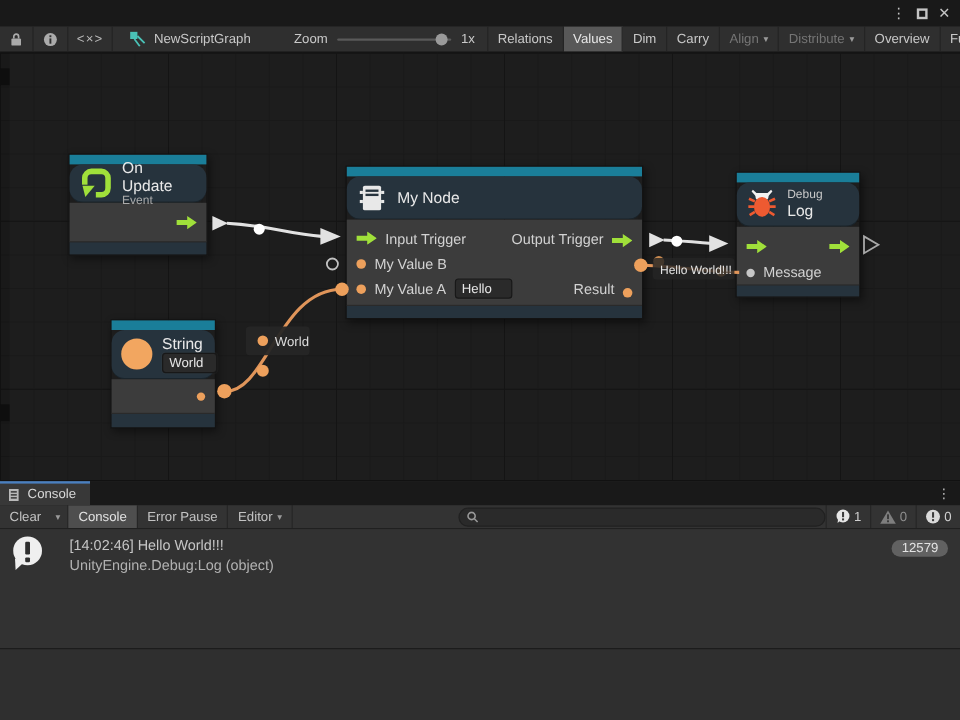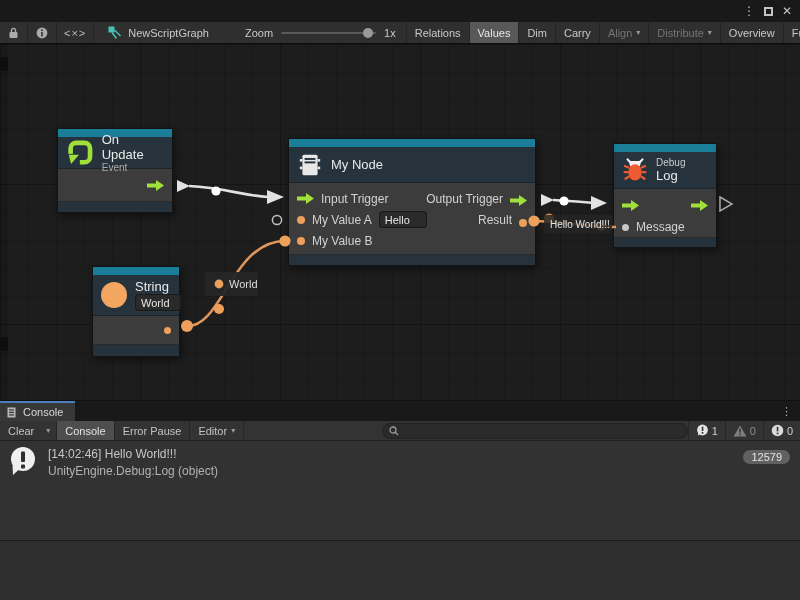--- a/index.html
+++ b/index.html
@@ -40,21 +40,21 @@
       linear-gradient(#141414 1px, transparent 1px),
       linear-gradient(90deg,#141414 1px, transparent 1px),
       linear-gradient(#191919 1px, transparent 1px),
       linear-gradient(90deg,#191919 1px, transparent 1px);
     background-size:140px 140px,140px 140px,28px 28px,28px 28px; }
   .edge-strip { position:absolute; left:0; top:0; width:8px; height:356px; background:rgba(0,0,0,0.12); }
   .edge-mark { position:absolute; left:0; width:8px; height:14px; background:#0E0E0E; }
 
   .node { position:absolute; border:1px solid #131313; box-shadow:2px 3px 7px rgba(0,0,0,0.45); font-size:12px; }
   .accent { height:8px; background:#1A7E99; }
-  .nheader { background:#26333D; display:flex; align-items:center; padding:0 8px; gap:8px; border-bottom:1px solid #1A242B; }
+  .nheader { background:#26333D; display:flex; align-items:center; padding:0 8px; gap:8px; border-bottom:1px solid #1A242B;border-radius:11px; }
   .nbody { background:#3C3C3C; border-bottom:1px solid #2A2A2A; }
   .nfooter { background:#26333D; }
   .ntitle { color:#E9E9E9; font-size:13px; }
   .nsub { color:#ABABAB; font-size:10px; }
   .prow { display:flex; align-items:center; height:21px; padding:0 8px; gap:7px; color:#D2D2D2; }
   .pright { margin-left:auto; display:flex; align-items:flex-end; gap:7px; }
   .pdot { width:8px; height:8px; border-radius:50%; background:#EDA05C; flex:0 0 auto; }
   .pdot.gray { background:#C6C6C6; width:7px; height:7px; }
   .valbox { background:#2A2A2A; border:1px solid #181818; box-shadow:0 0 0 1px #4a4a4a22; border-radius:3px;
     color:#E6E6E6; font-size:11px; height:17px; padding:0 5px; width:48px;
@@ -71,21 +71,21 @@
   .cbtn.active { background:#4E4E4E; color:#E2E2E2; }
   .cbtn .dd { font-size:8px; margin-left:4px; color:#9a9a9a; }
   .csearch { margin-left:auto; display:flex; align-items:center; width:306px; height:16px; margin-top:2px;
     background:#2A2A2A; border:1px solid #212121; border-radius:8px; padding:0 6px; gap:4px; }
   .csearch input { flex:1; background:transparent; border:none; outline:none; color:#DDD; font-size:11px; height:14px;
     font-family:"Liberation Sans", sans-serif; }
   .counter { display:flex; align-items:center; gap:3px; padding:0 7px; border-left:1px solid #262626; font-size:11px; }
   .counter .cnt { color:#CFCFCF; }
   .counter.dim .cnt { color:#8D8D8D; }
   .cloglist { height:99px; background:#323232; position:relative; }
-  .clogrow { display:flex; align-items:flex-start; gap:10px; padding:5px 8px; height:47px; }
+  .clogrow { display:flex; align-items:flex-start; gap:20px; padding:5px 8px; height:47px; }
   .clogtext { font-size:12px; color:#C6C6C6; line-height:17px; }
   .clogtext .l2 { color:#B2B2B2; }
   .cbadge { position:absolute; right:10px; top:9px; background:#616161; color:#E3E3E3; font-size:11px;
     padding:1px 8px; border-radius:9px; }
   .cdetail { height:80px; background:#2F2F2F; border-top:1px solid #1C1C1C; }
 
   .wires { position:absolute; top:0; left:0; pointer-events:none; }
   svg text { font-family:"Liberation Sans", sans-serif; }
 </style>
 </head>
@@ -232,30 +232,30 @@
           <span>Input Trigger</span>
           <span class="pright">
             <span>Output Trigger</span>
             <svg width="17" height="11" viewBox="0 0 17 11">
               <path d="M0 3.4h9V0l8 5.5-8 5.5V7.6H0z" fill="#A0E03A"></path>
             </svg>
           </span>
         </div>
         <div class="prow">
           <span class="pdot"></span>
+          <span>My Value B</span>
+        </div>
+        <div class="prow">
+          <span class="pdot"></span>
           <span>My Value A</span>
           <input class="valbox" value="Hello" style="">
           <span class="pright">
             <span>Result</span>
             <span class="pdot"></span>
           </span>
-        </div>
-        <div class="prow">
-          <span class="pdot"></span>
-          <span>My Value B</span>
         </div>
       </div>
       <div class="nfooter" style="height:10px;"></div>
     </div>
 
     <div class="node" style="left:613px; top:99px; width:104px;">
       <div class="accent"></div>
       <div class="nheader" style="height:37px;">
         <svg width="26" height="26" viewBox="0 0 24 24">
           <polygon points="5,1 9,4.6 7.2,6 4,2.4" fill="#F2F2F2"></polygon>

